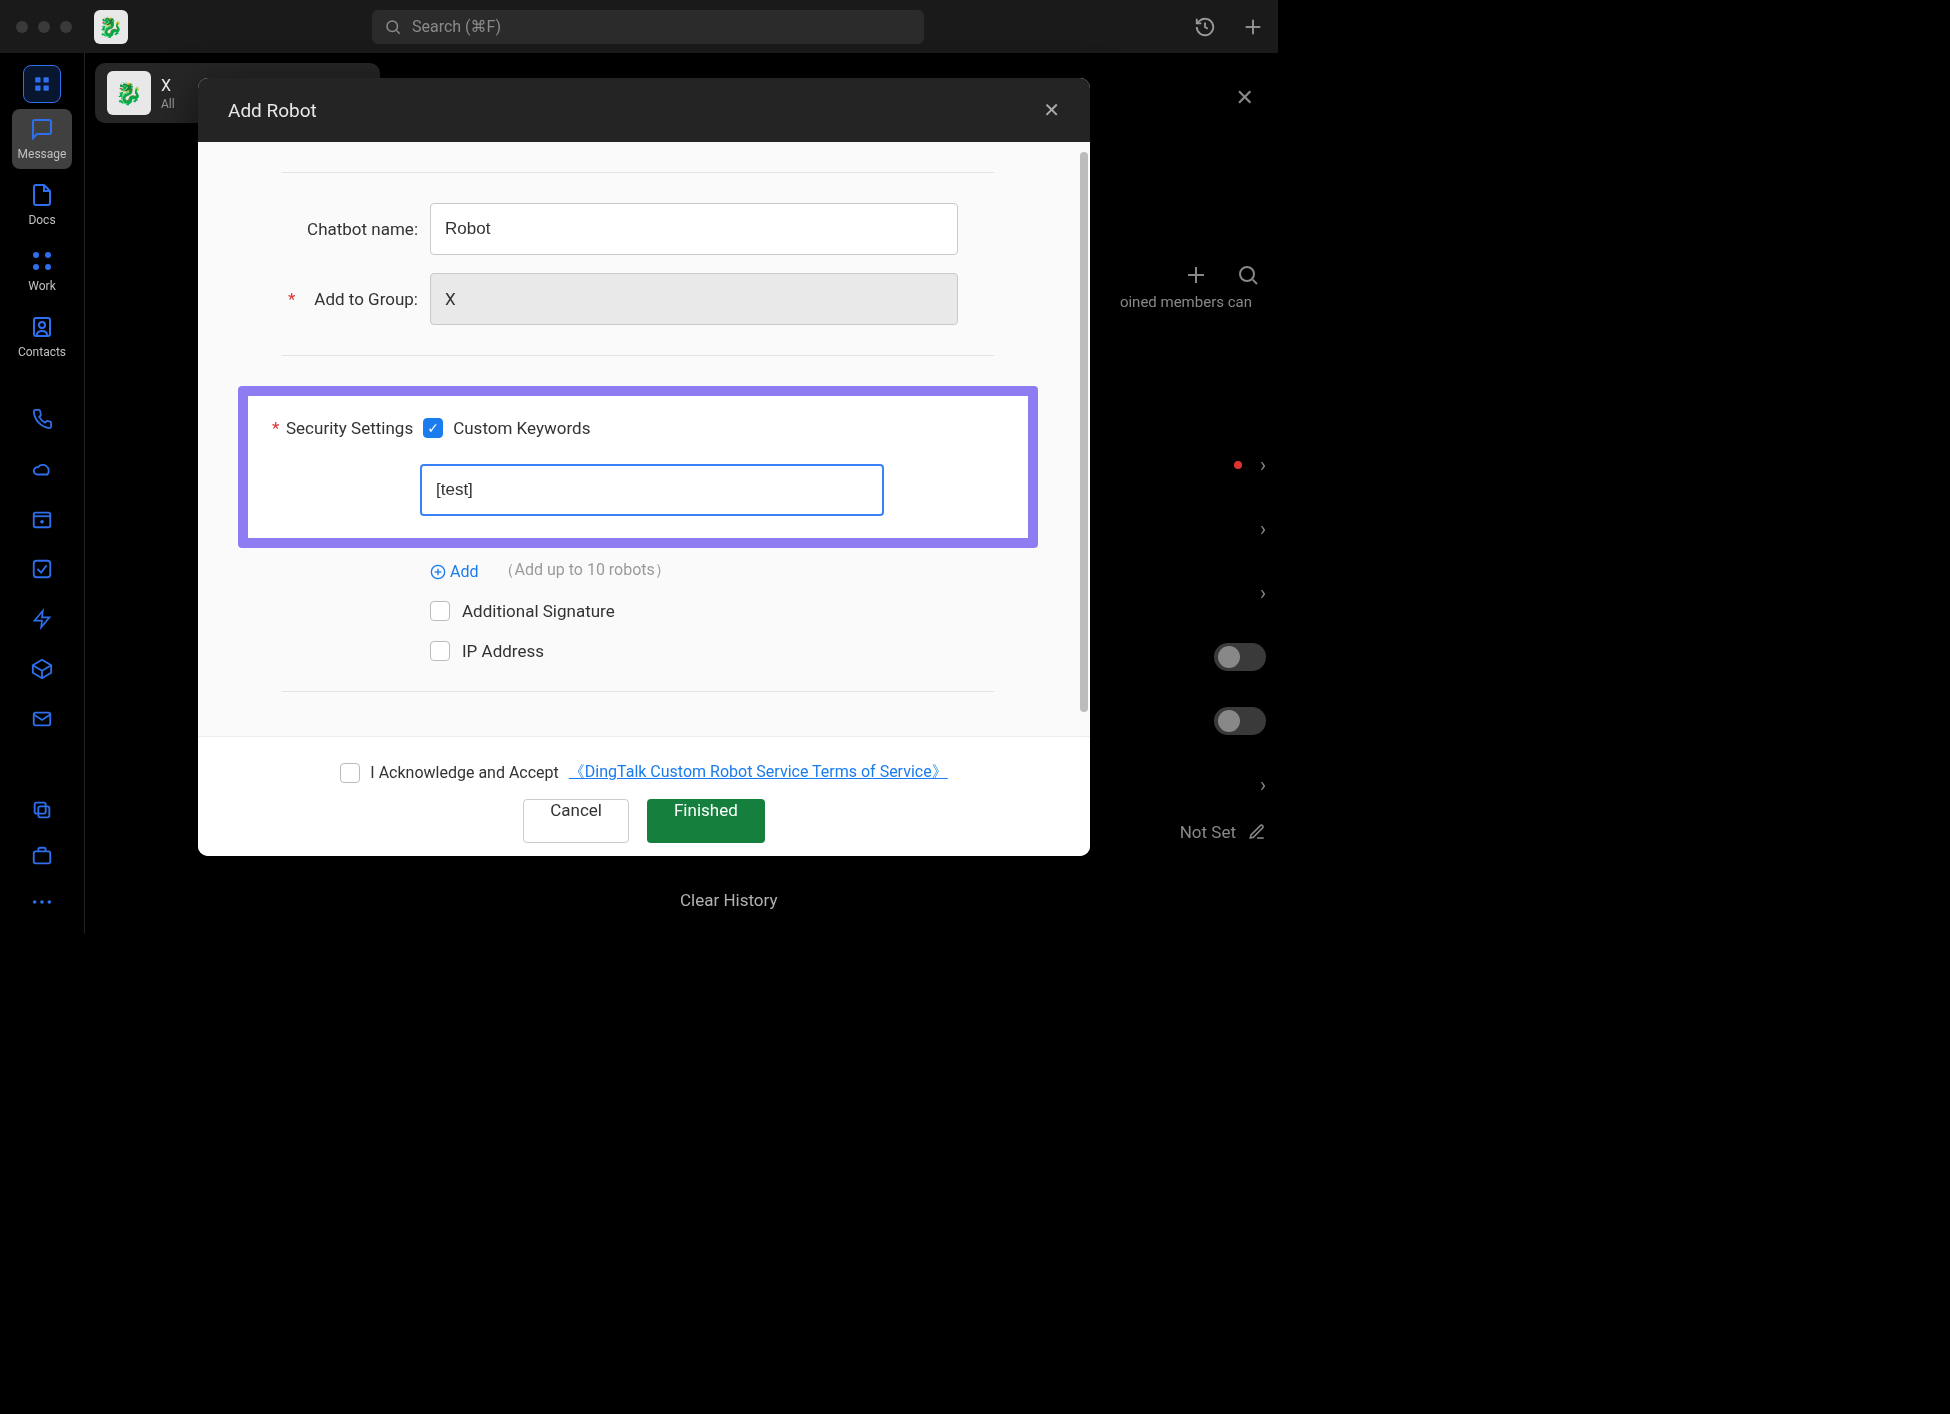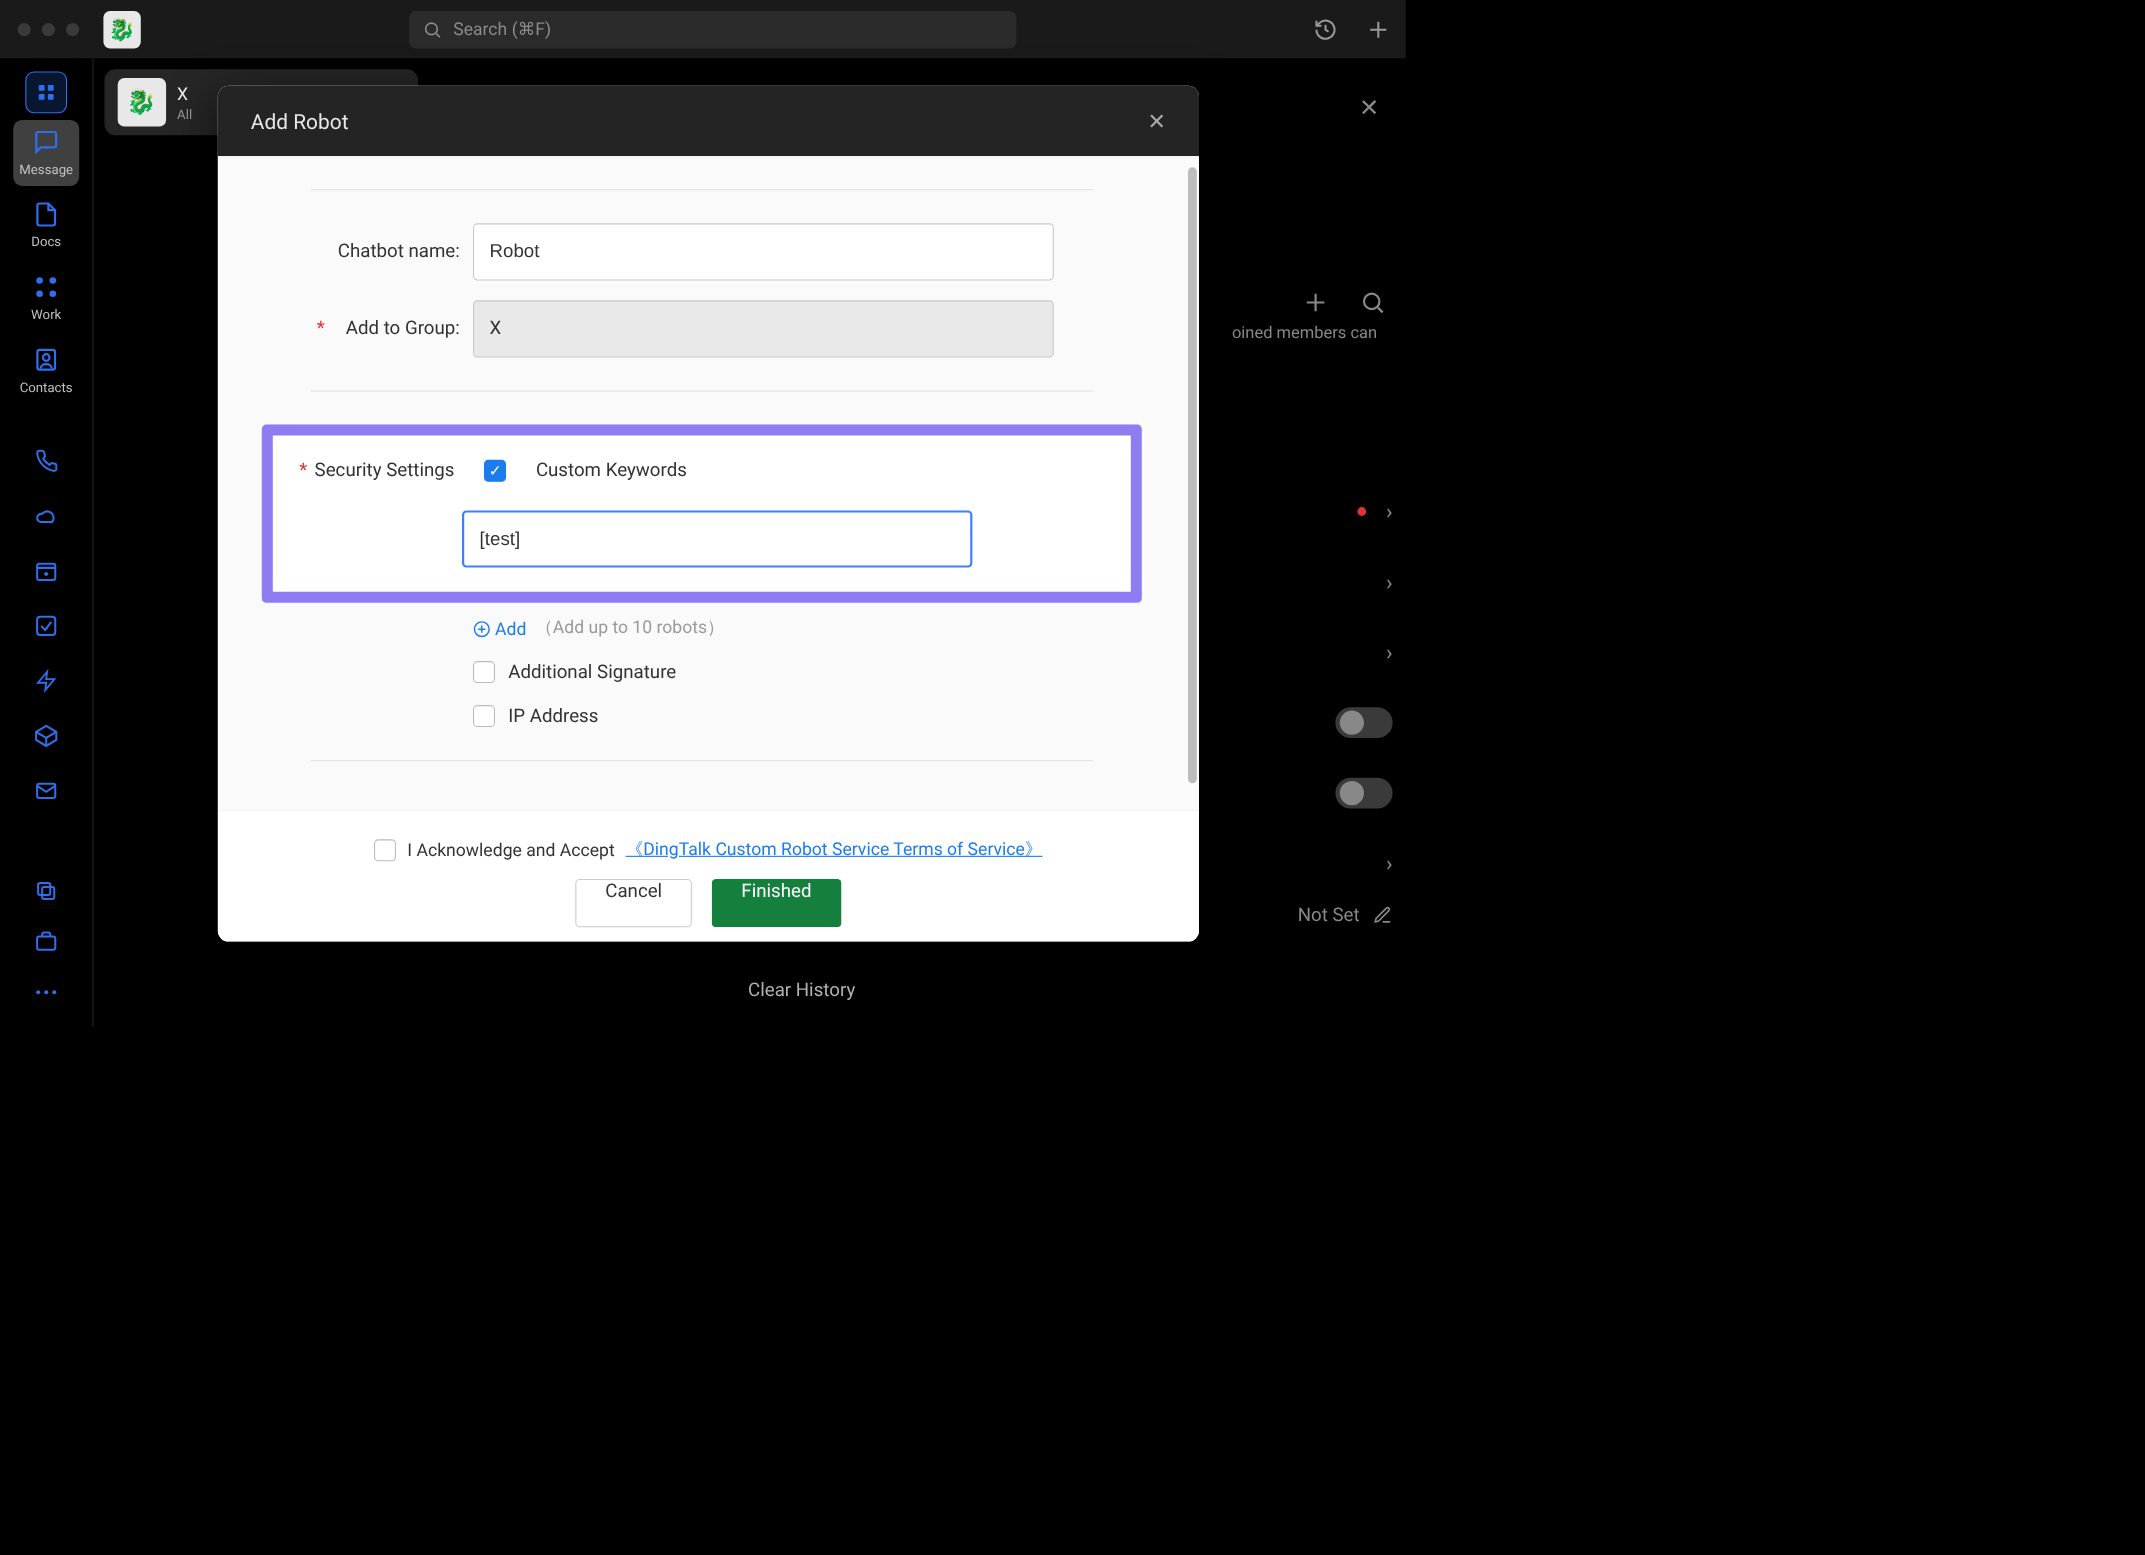--- a/index.html
+++ b/index.html
@@ -156,36 +156,36 @@
   .input, .ro {
     height:52px;border:1px solid #c9c9c9;border-radius:4px;padding:0 14px;font-size:17px;color:#333;background:#fff;
     width:528px;
   }
   .ro{background:#e9e9e9;display:flex;align-items:center;}
 
   .highlight{
     background:#fff;border:10px solid #8e7df2;border-radius:4px;
     padding:22px 40px 22px 24px;margin:22px -44px 8px -44px;
   }
-  .sec-row{display:flex;align-items:center;gap:27px;}
+  .sec-row{display:flex;align-items:center;gap:10px;}
   .sec-label{font-size:17px;color:#333;position:relative;}
   .sec-label::before{content:"*";color:#d33;position:absolute;left:-14px;}
   .chk{
     width:20px;height:20px;border-radius:4px;display:inline-flex;align-items:center;justify-content:center;
     border:1px solid #bbb;background:#fff;
   }
   .chk.on{background:#1b7ced;border-color:#1b7ced;color:#fff;font-size:14px;}
   .kw-input{
     margin-top:26px;margin-left:148px;width:464px;height:52px;
     border:2px solid #3b82f6;border-radius:4px;padding:0 14px;font-size:17px;color:#333;background:#fff;
   }
 
   .add-line{margin:12px 0 2px 148px;display:flex;align-items:flex-end;gap:4px;font-size:16px;}
   .add-link{color:#1b7ced;display:inline-flex;align-items:center;gap:4px;}
-  .add-note{color:#9a9a9a;margin-left:4px;}
+  .add-note{color:#9a9a9a;margin-left:16px;}
 
   .opt{display:flex;align-items:center;gap:12px;margin:20px 0 0 148px;font-size:17px;color:#333;}
 
   .modal-foot{
     height:120px;border-top:1px solid #eee;display:flex;flex-direction:column;align-items:center;justify-content:center;gap:16px;
     padding-top:12px;background:#fff;
   }
   .ack{display:flex;align-items:center;gap:10px;font-size:16px;color:#333;}
   .ack a{color:#1b7ced;}
   .btns{display:flex;gap:18px;}

